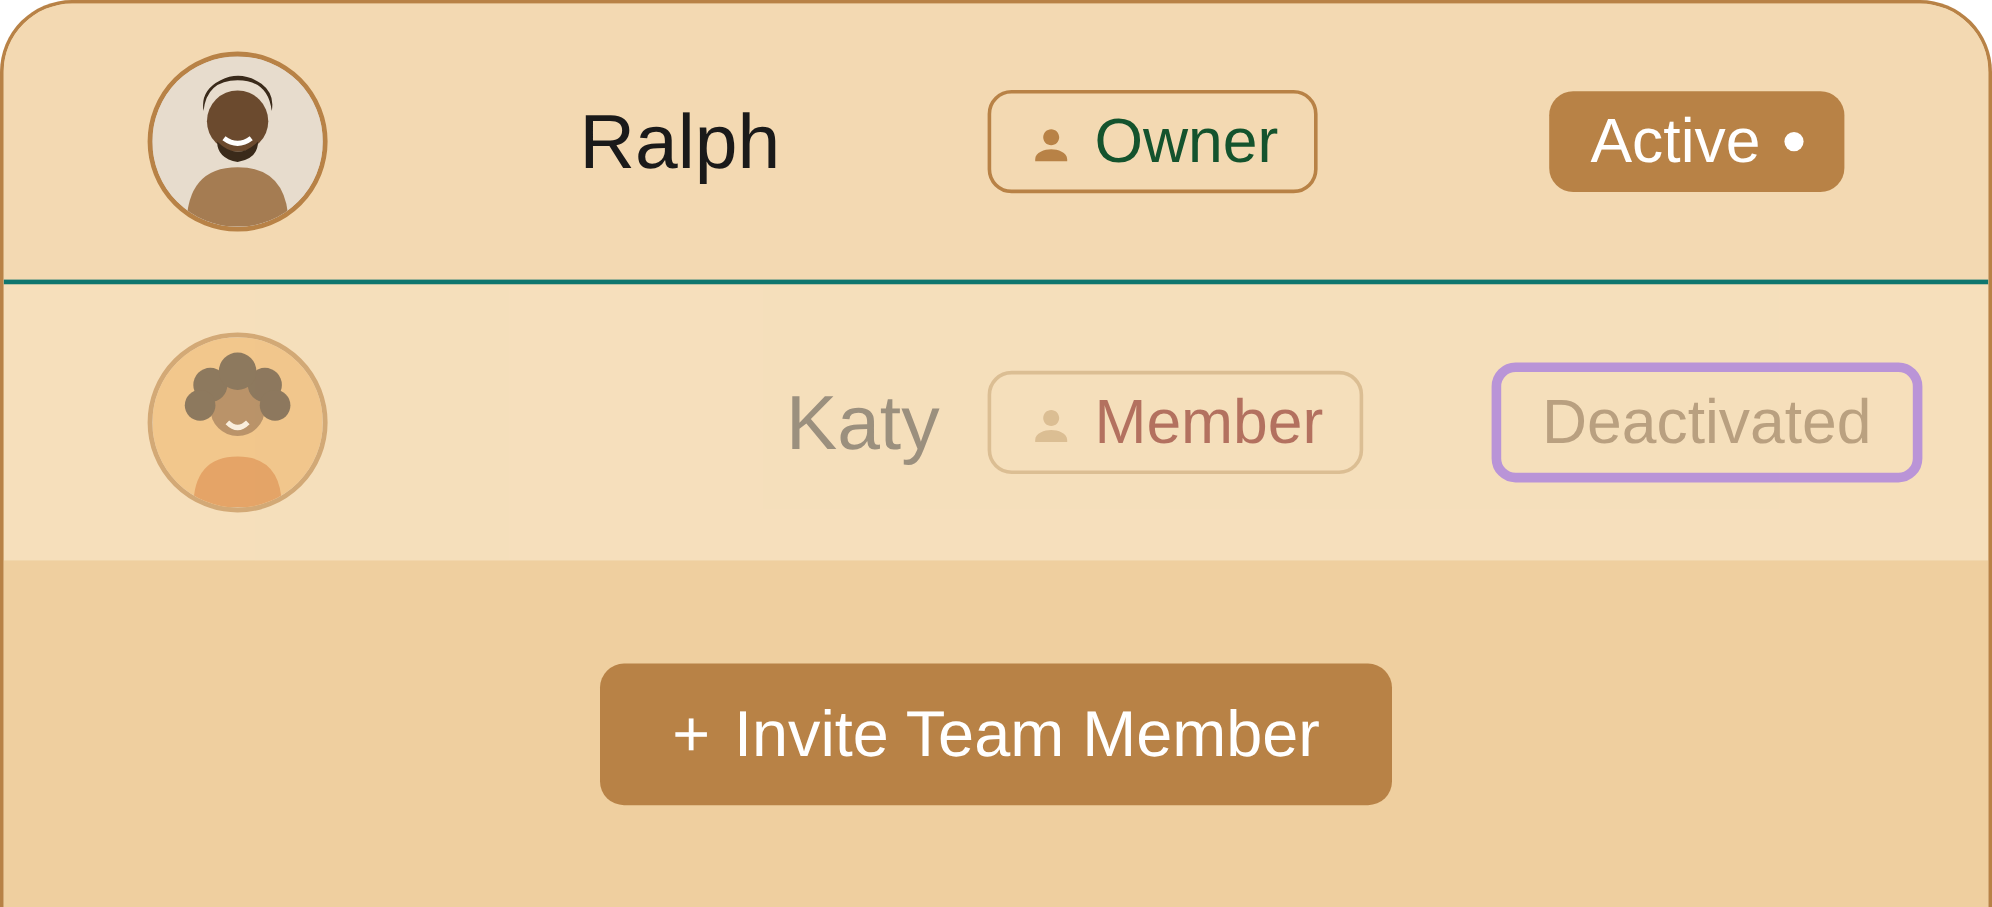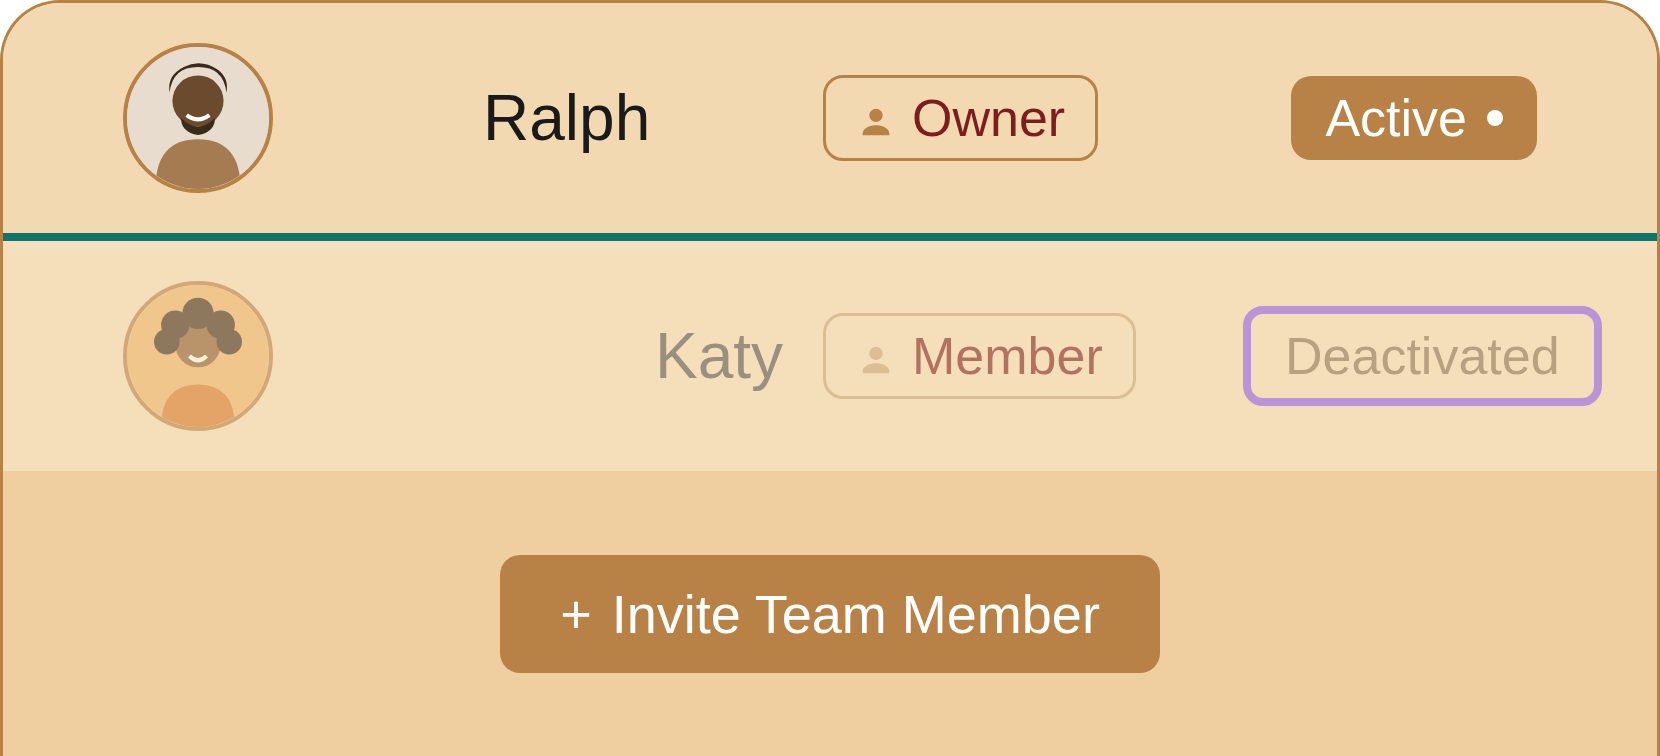--- a/index.html
+++ b/index.html
@@ -21,21 +21,21 @@
   }
   .row {
     display: grid;
     grid-template-columns: 320px 300px 380px 1fr;
     align-items: center;
     padding: 40px 120px;
     gap: 40px;
   }
   .row-primary {
     background: #f3d9b2;
-    border-bottom: 8px solid #0f766e;
+    border-bottom: 4px solid #0f766e;
   }
   .row-secondary {
     background: #f8e4c4;
     opacity: 0.55;
     text-align: right;
   }
   .avatar {
     width: 150px; height: 150px;
     border-radius: 50%;
     border: 4px solid #b88246;
@@ -51,21 +51,21 @@
   }
   .row-secondary .name { color: #555; }
   .badge {
     display: inline-flex;
     align-items: center;
     gap: 16px;
     border: 3px solid #b88246;
     border-radius: 20px;
     padding: 10px 30px;
     font-size: 52px;
-    color: #7f1d1d;
+    color: #14532d;
     font-weight: 500;
     width: fit-content;
   }
   .row-secondary .badge { border-color: #c9a87a; color: #7f1d1d; }
   .status {
     display: inline-flex;
     align-items: center;
     gap: 20px;
     border-radius: 20px;
     padding: 12px 34px;

